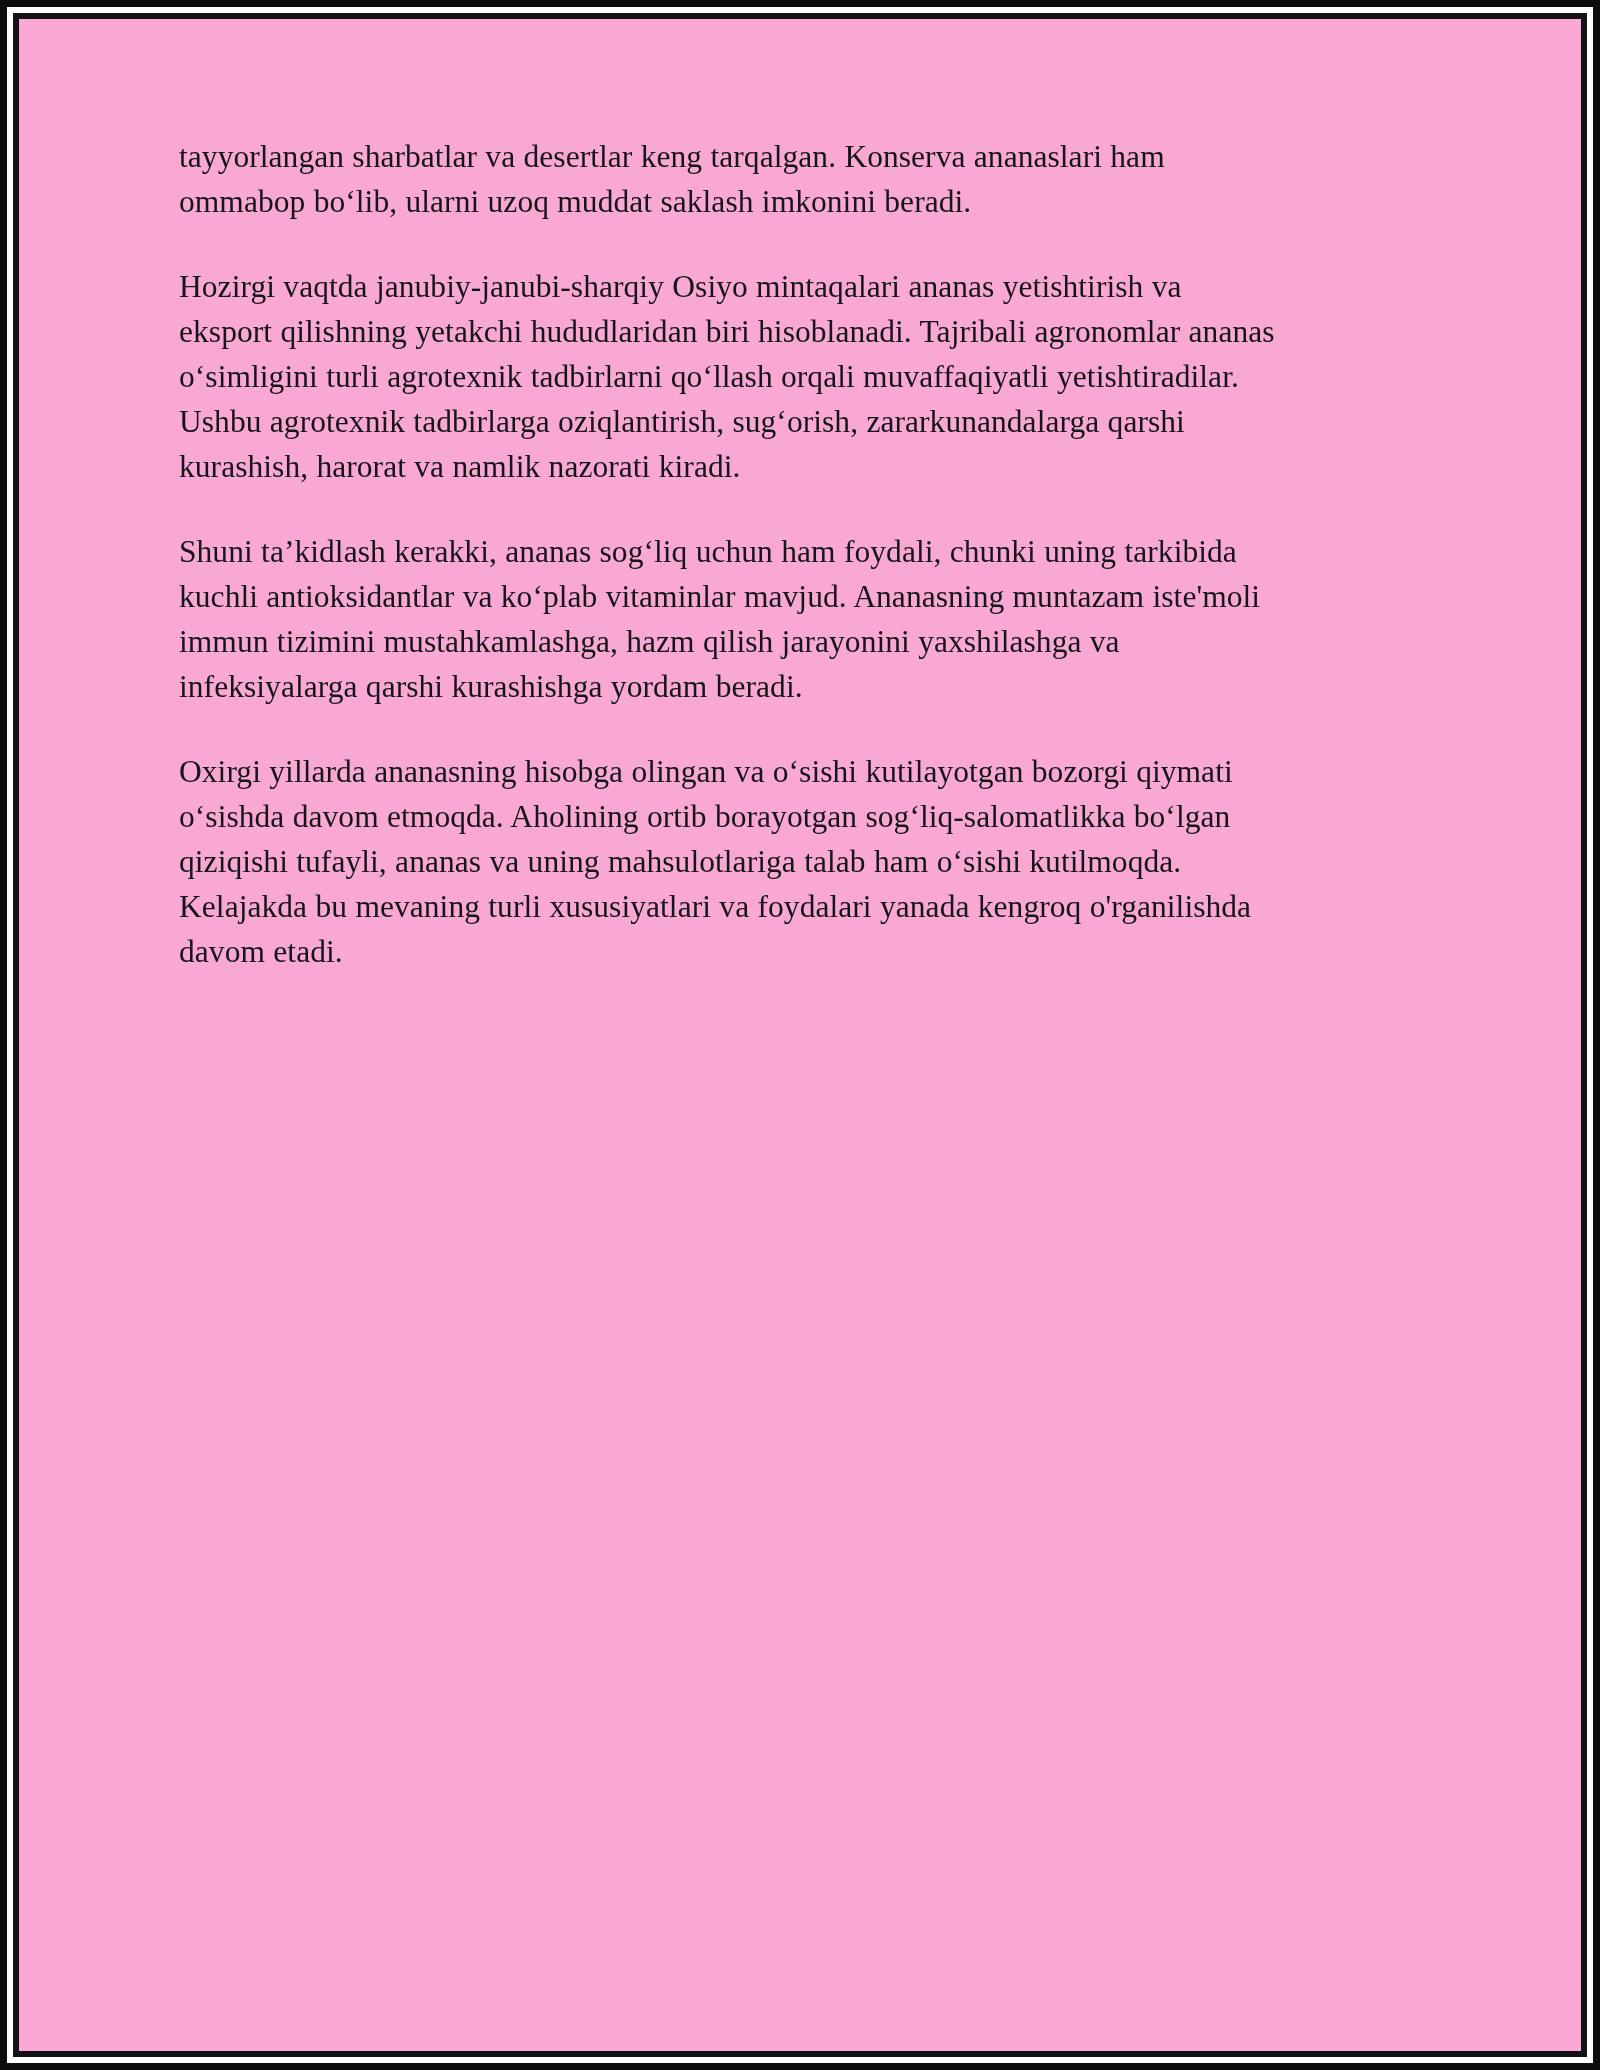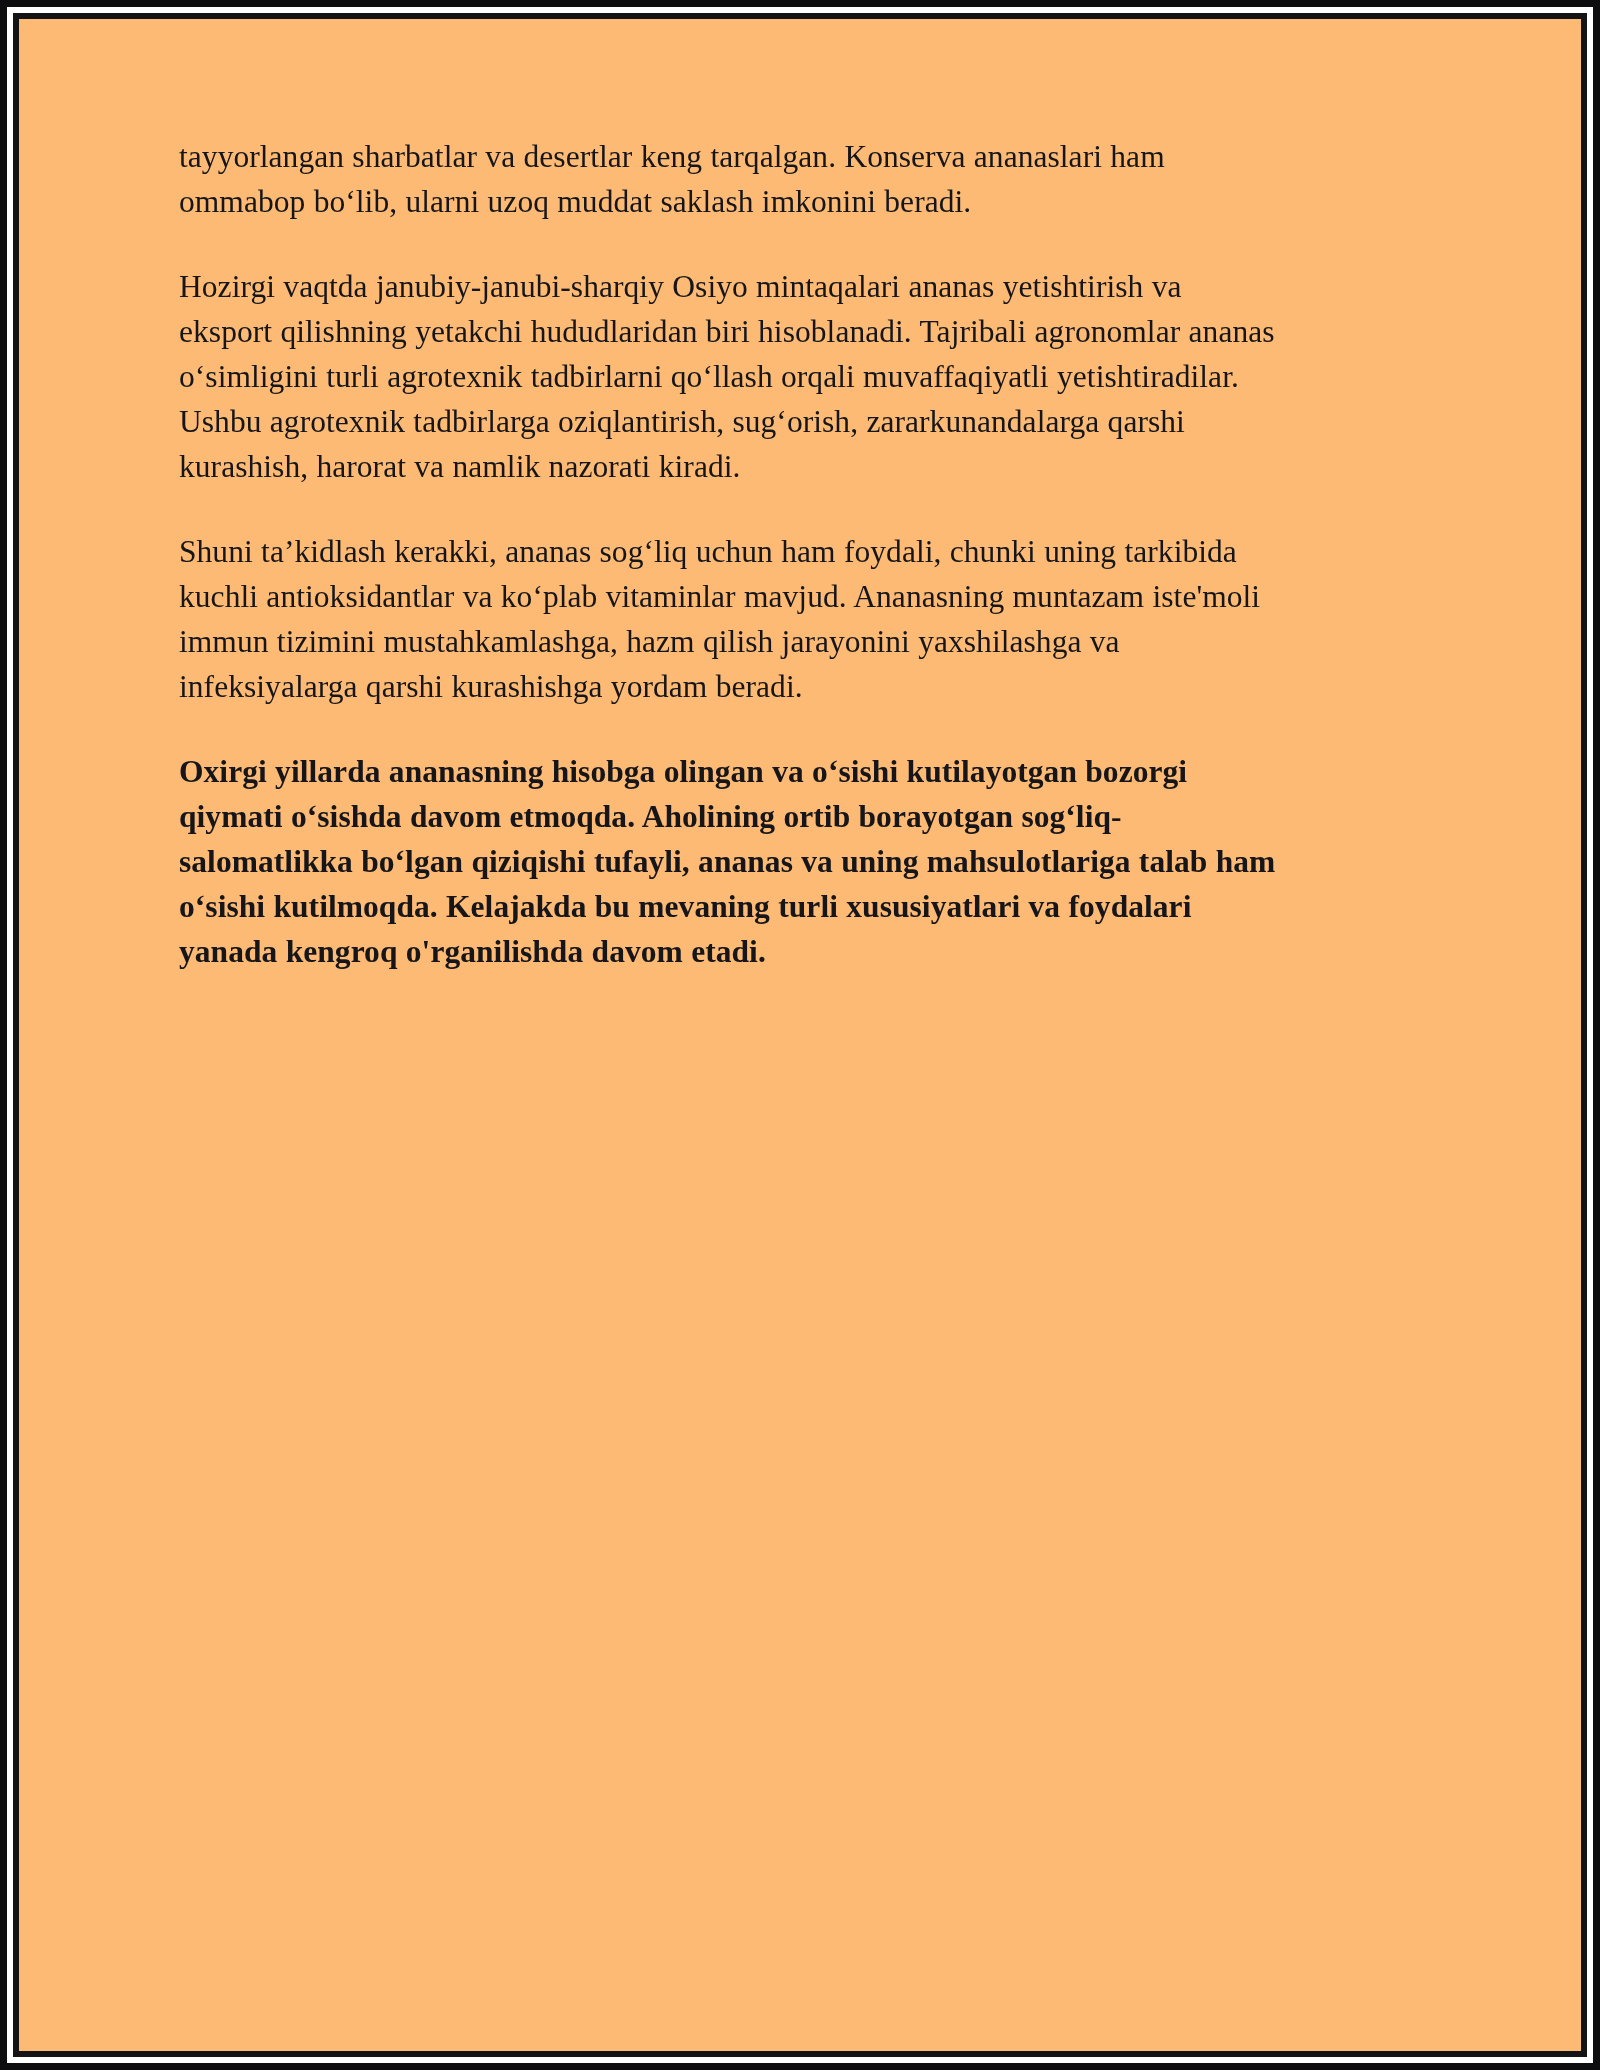--- a/index.html
+++ b/index.html
@@ -56,21 +56,21 @@
     background: #ffffff;
     pointer-events: none;
   }
 
   .paper {
     position: absolute;
     left: 19px;
     top: 19px;
     width: 1562px;
     height: 2032px;
-    background: #fdba74;
+    background: #f9a8d4;
     overflow: hidden;
   }
 
   .content {
     position: absolute;
     left: 160px;
     top: 115px;
     width: 1100px;
   }
 
@@ -80,21 +80,20 @@
     line-height: 45px;
     color: #16161a;
     text-align: left;
     letter-spacing: 0.05px;
     word-spacing: 0.4px;
     -webkit-font-smoothing: antialiased;
   }
 
   .para:last-child {
     margin-bottom: 17px;
-    font-weight: bold;
   }
 </style>
 </head>
 <body>
 
 <div class="page">
 
   <div class="scan-outer-edge"></div>
   <div class="scan-gutter"></div>
   <div class="page-frame"></div>

